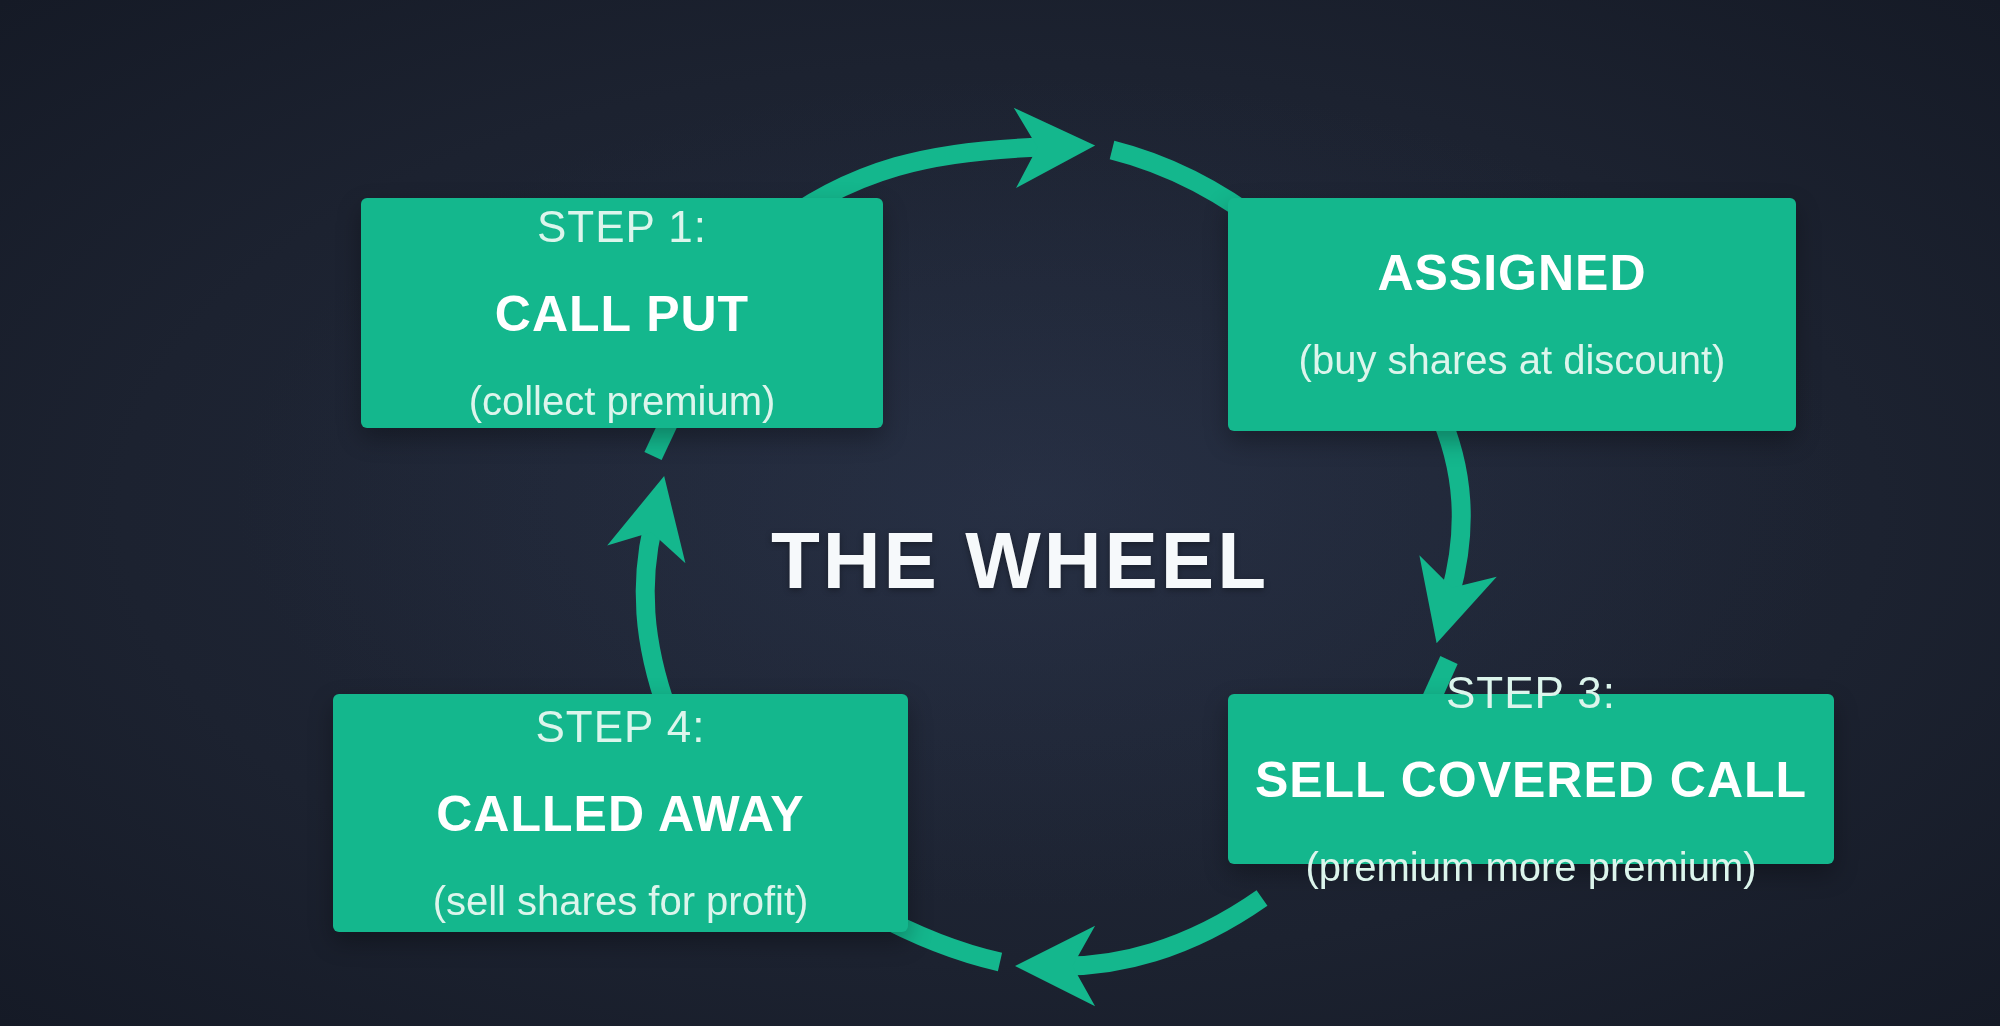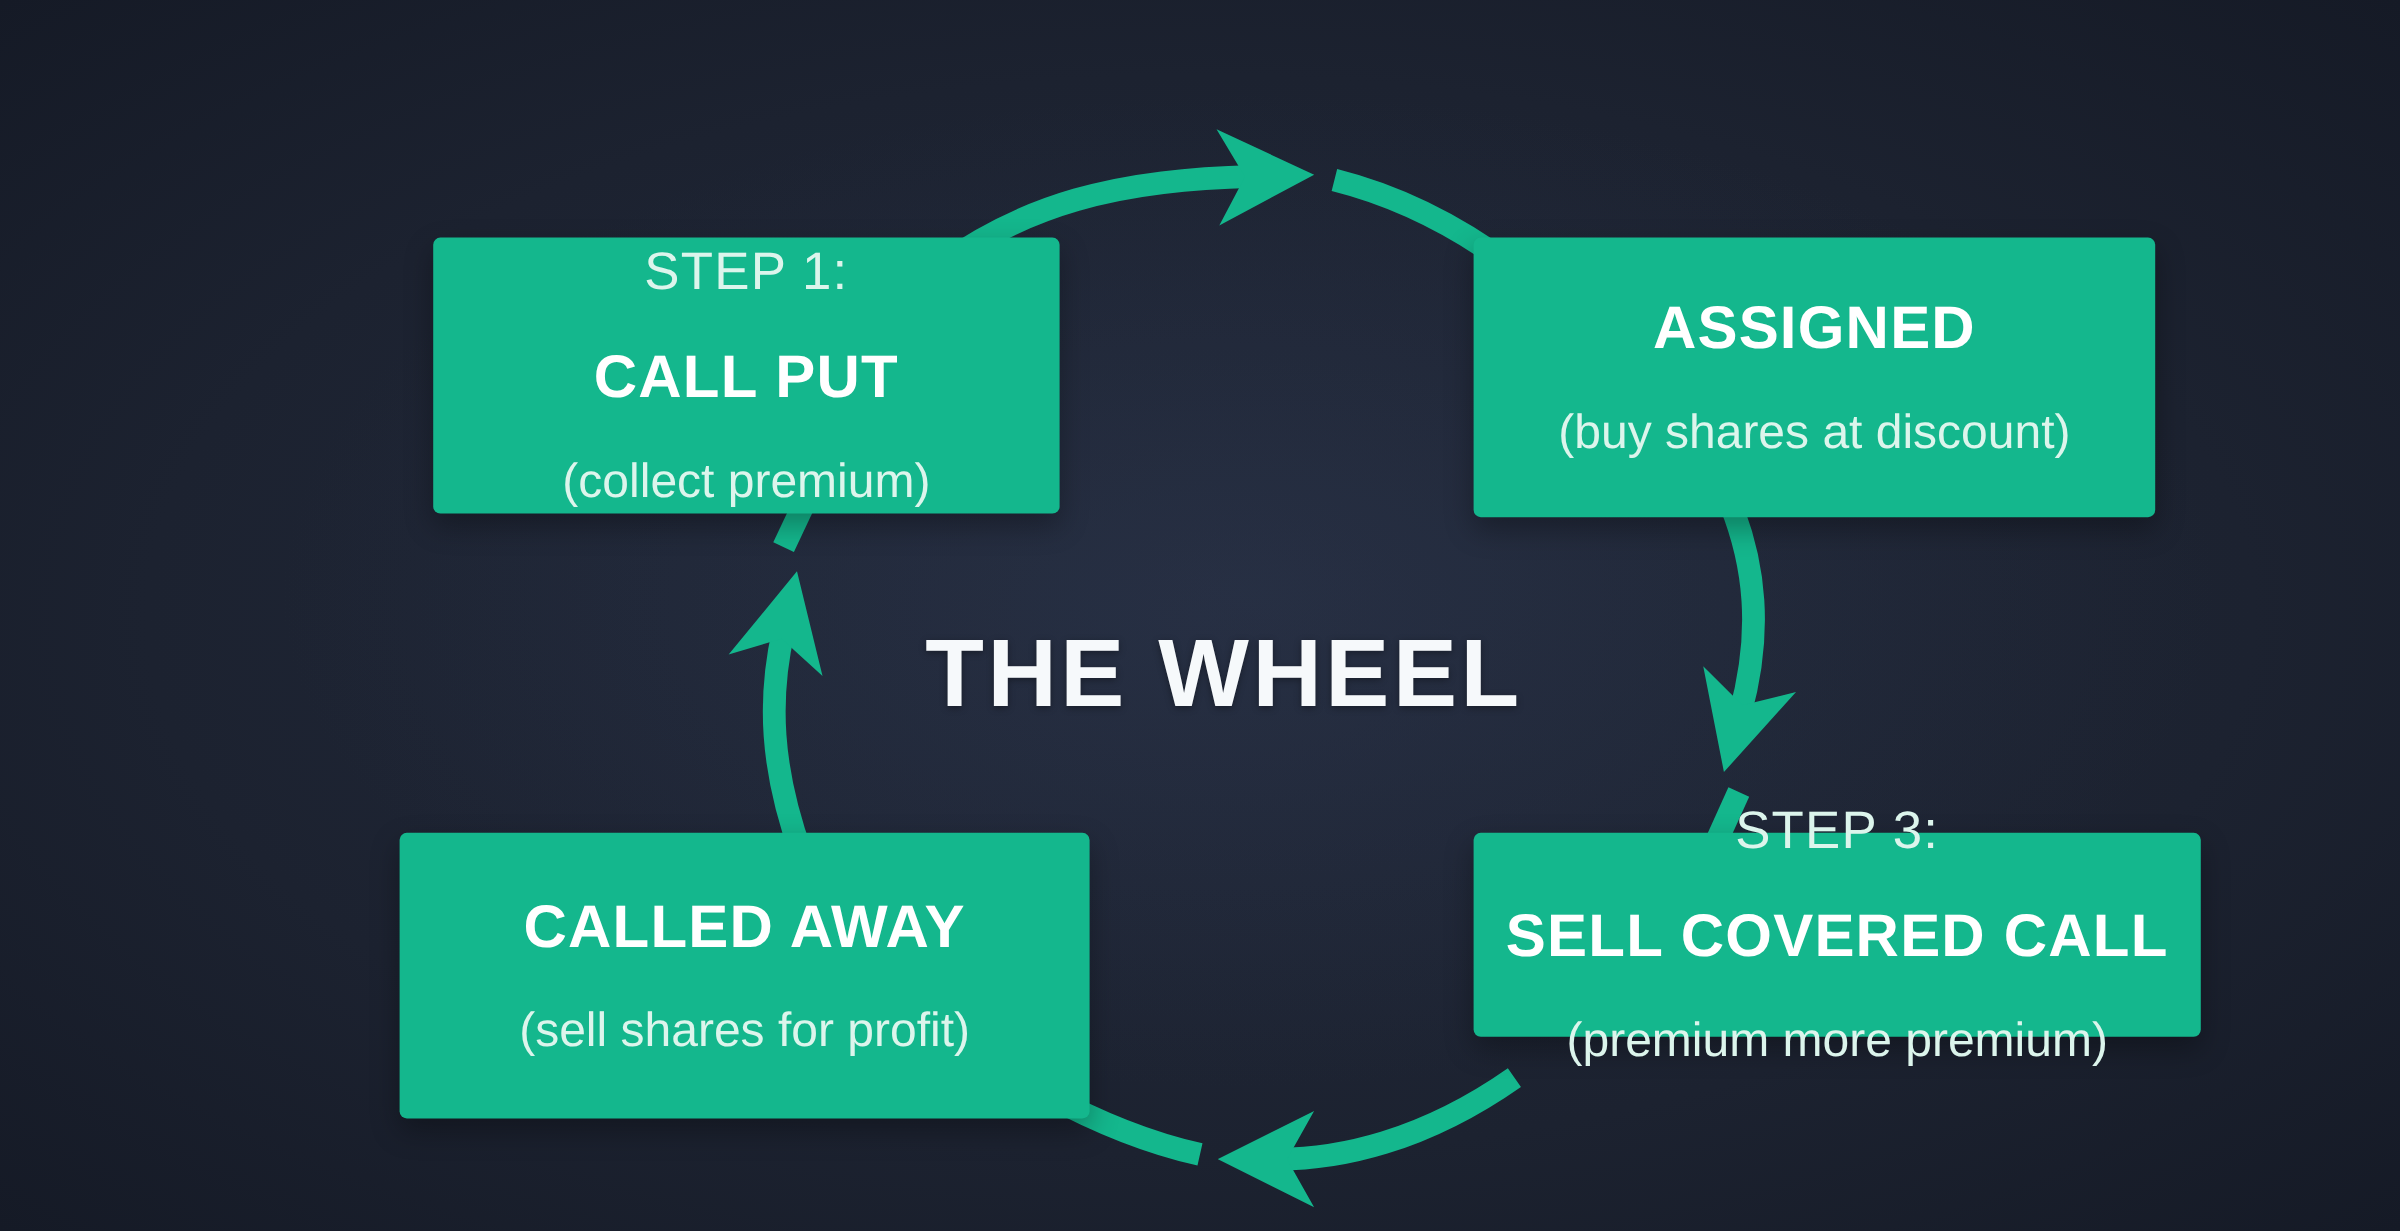--- a/index.html
+++ b/index.html
@@ -108,19 +108,20 @@
     <div class="step-subtitle">(buy shares at discount)</div>
   </div>
 
   <div class="step-box box-3">
     <div class="step-label">STEP 3:</div>
     <div class="step-title">SELL COVERED CALL</div>
     <div class="step-subtitle">(premium more premium)</div>
   </div>
 
   <div class="step-box box-4">
+    <div class="step-label">STEP 4:</div>
     <div class="step-title">CALLED AWAY</div>
     <div class="step-subtitle">(sell shares for profit)</div>
   </div>
 
   <div class="diagram-title">THE WHEEL</div>
 
 </div>
 
 </body></html>

